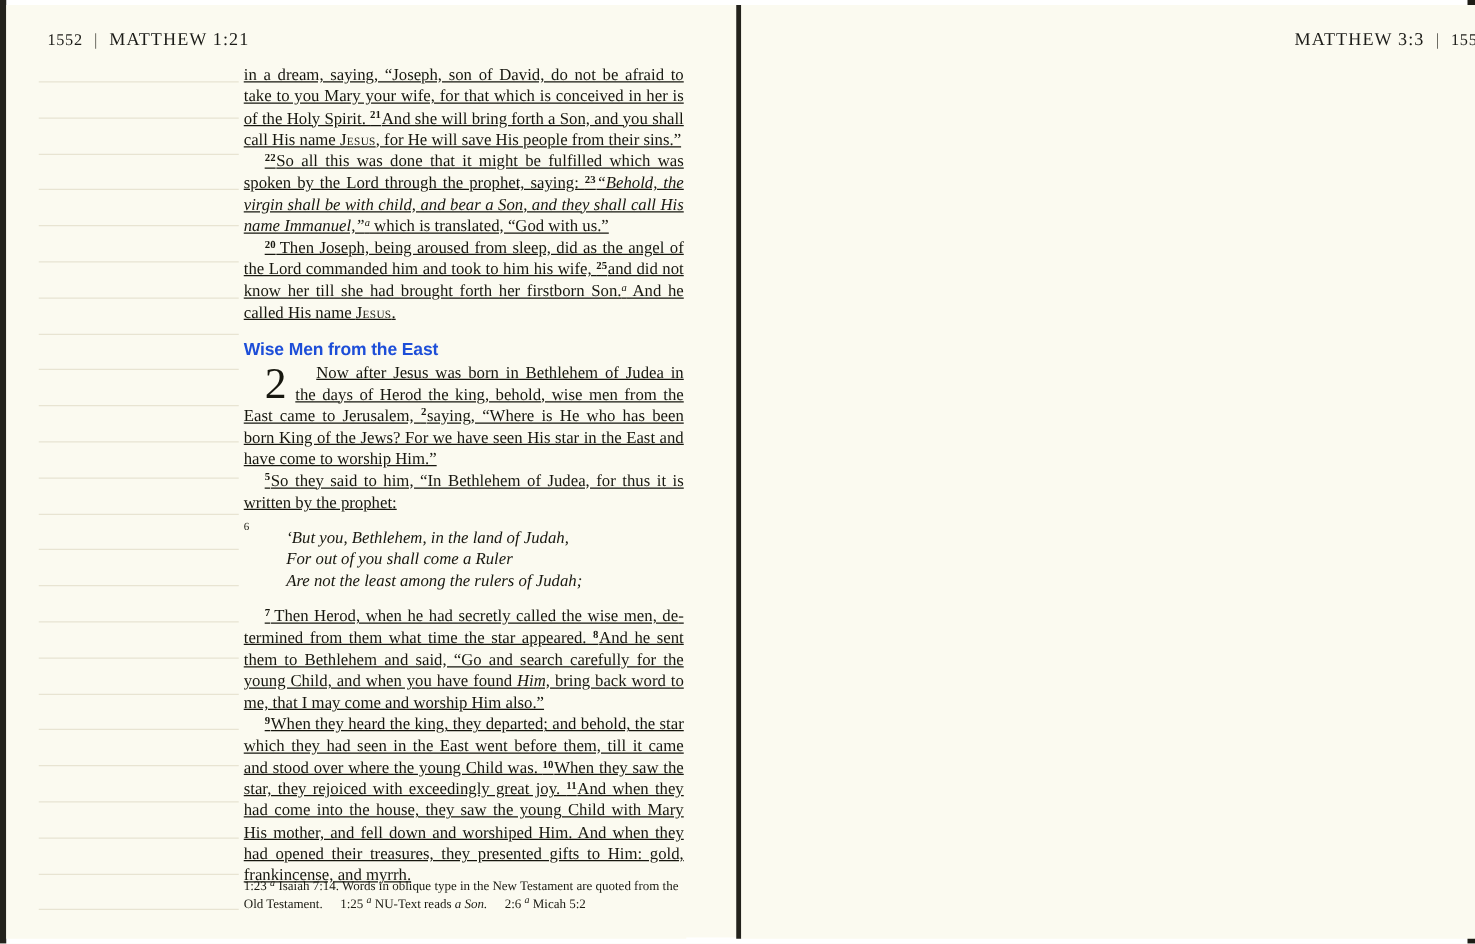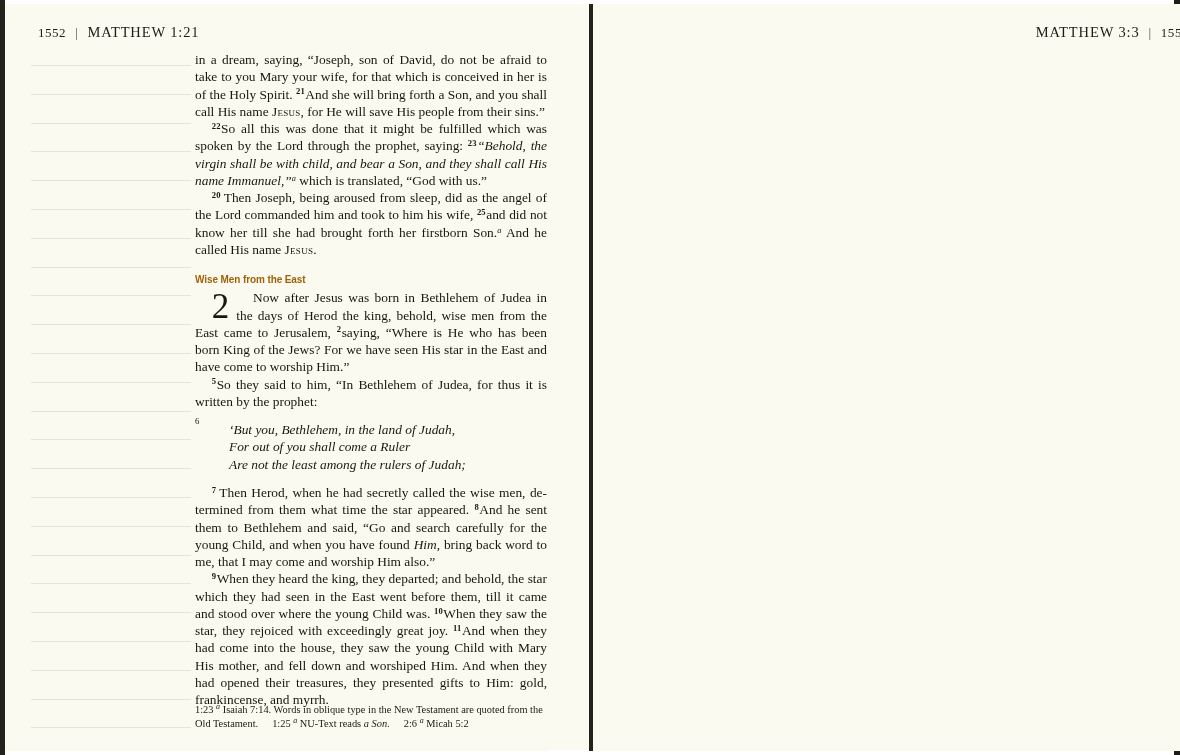--- a/index.html
+++ b/index.html
@@ -64,21 +64,21 @@
     width: 352px;
     font-size: 13.4px;
     line-height: 17.25px;
     color: #17170f;
     text-align: justify;
     text-justify: inter-word;
     hyphens: manual;
   }
   .col-left  { left: 190px; }
 
-  p { margin: 0; }
+  p { margin: 0; text-decoration: underline; }
   p.body { text-indent: 1.25em; }
   p.cont { text-indent: 0; }
 
   .vn {
     font-size: 8.6px;
     vertical-align: 0.52em;
     line-height: 0;
     font-weight: 600;
     letter-spacing: .01em;
     padding-right: .5px;
@@ -88,24 +88,24 @@
     vertical-align: 0.5em;
     line-height: 0;
     font-style: italic;
   }
   i, .it { font-style: italic; }
   .sc { font-variant: small-caps; letter-spacing: .02em; }
 
   h2.sect {
     margin: 13px 0 1px 0;
     font-family: "Liberation Sans", sans-serif;
-    font-size: 10px;
+    font-size: 14px;
     font-weight: bold;
     letter-spacing: -0.1px;
-    color: #a16207;
+    color: #1d4ed8;
     text-align: left;
   }
 
   
   .chap { position: relative; min-height: 35px; text-indent: 0; }
   .chap .dropcap {
     float: left;
     font-size: 35px;
     line-height: 32px;
     font-weight: 400;

